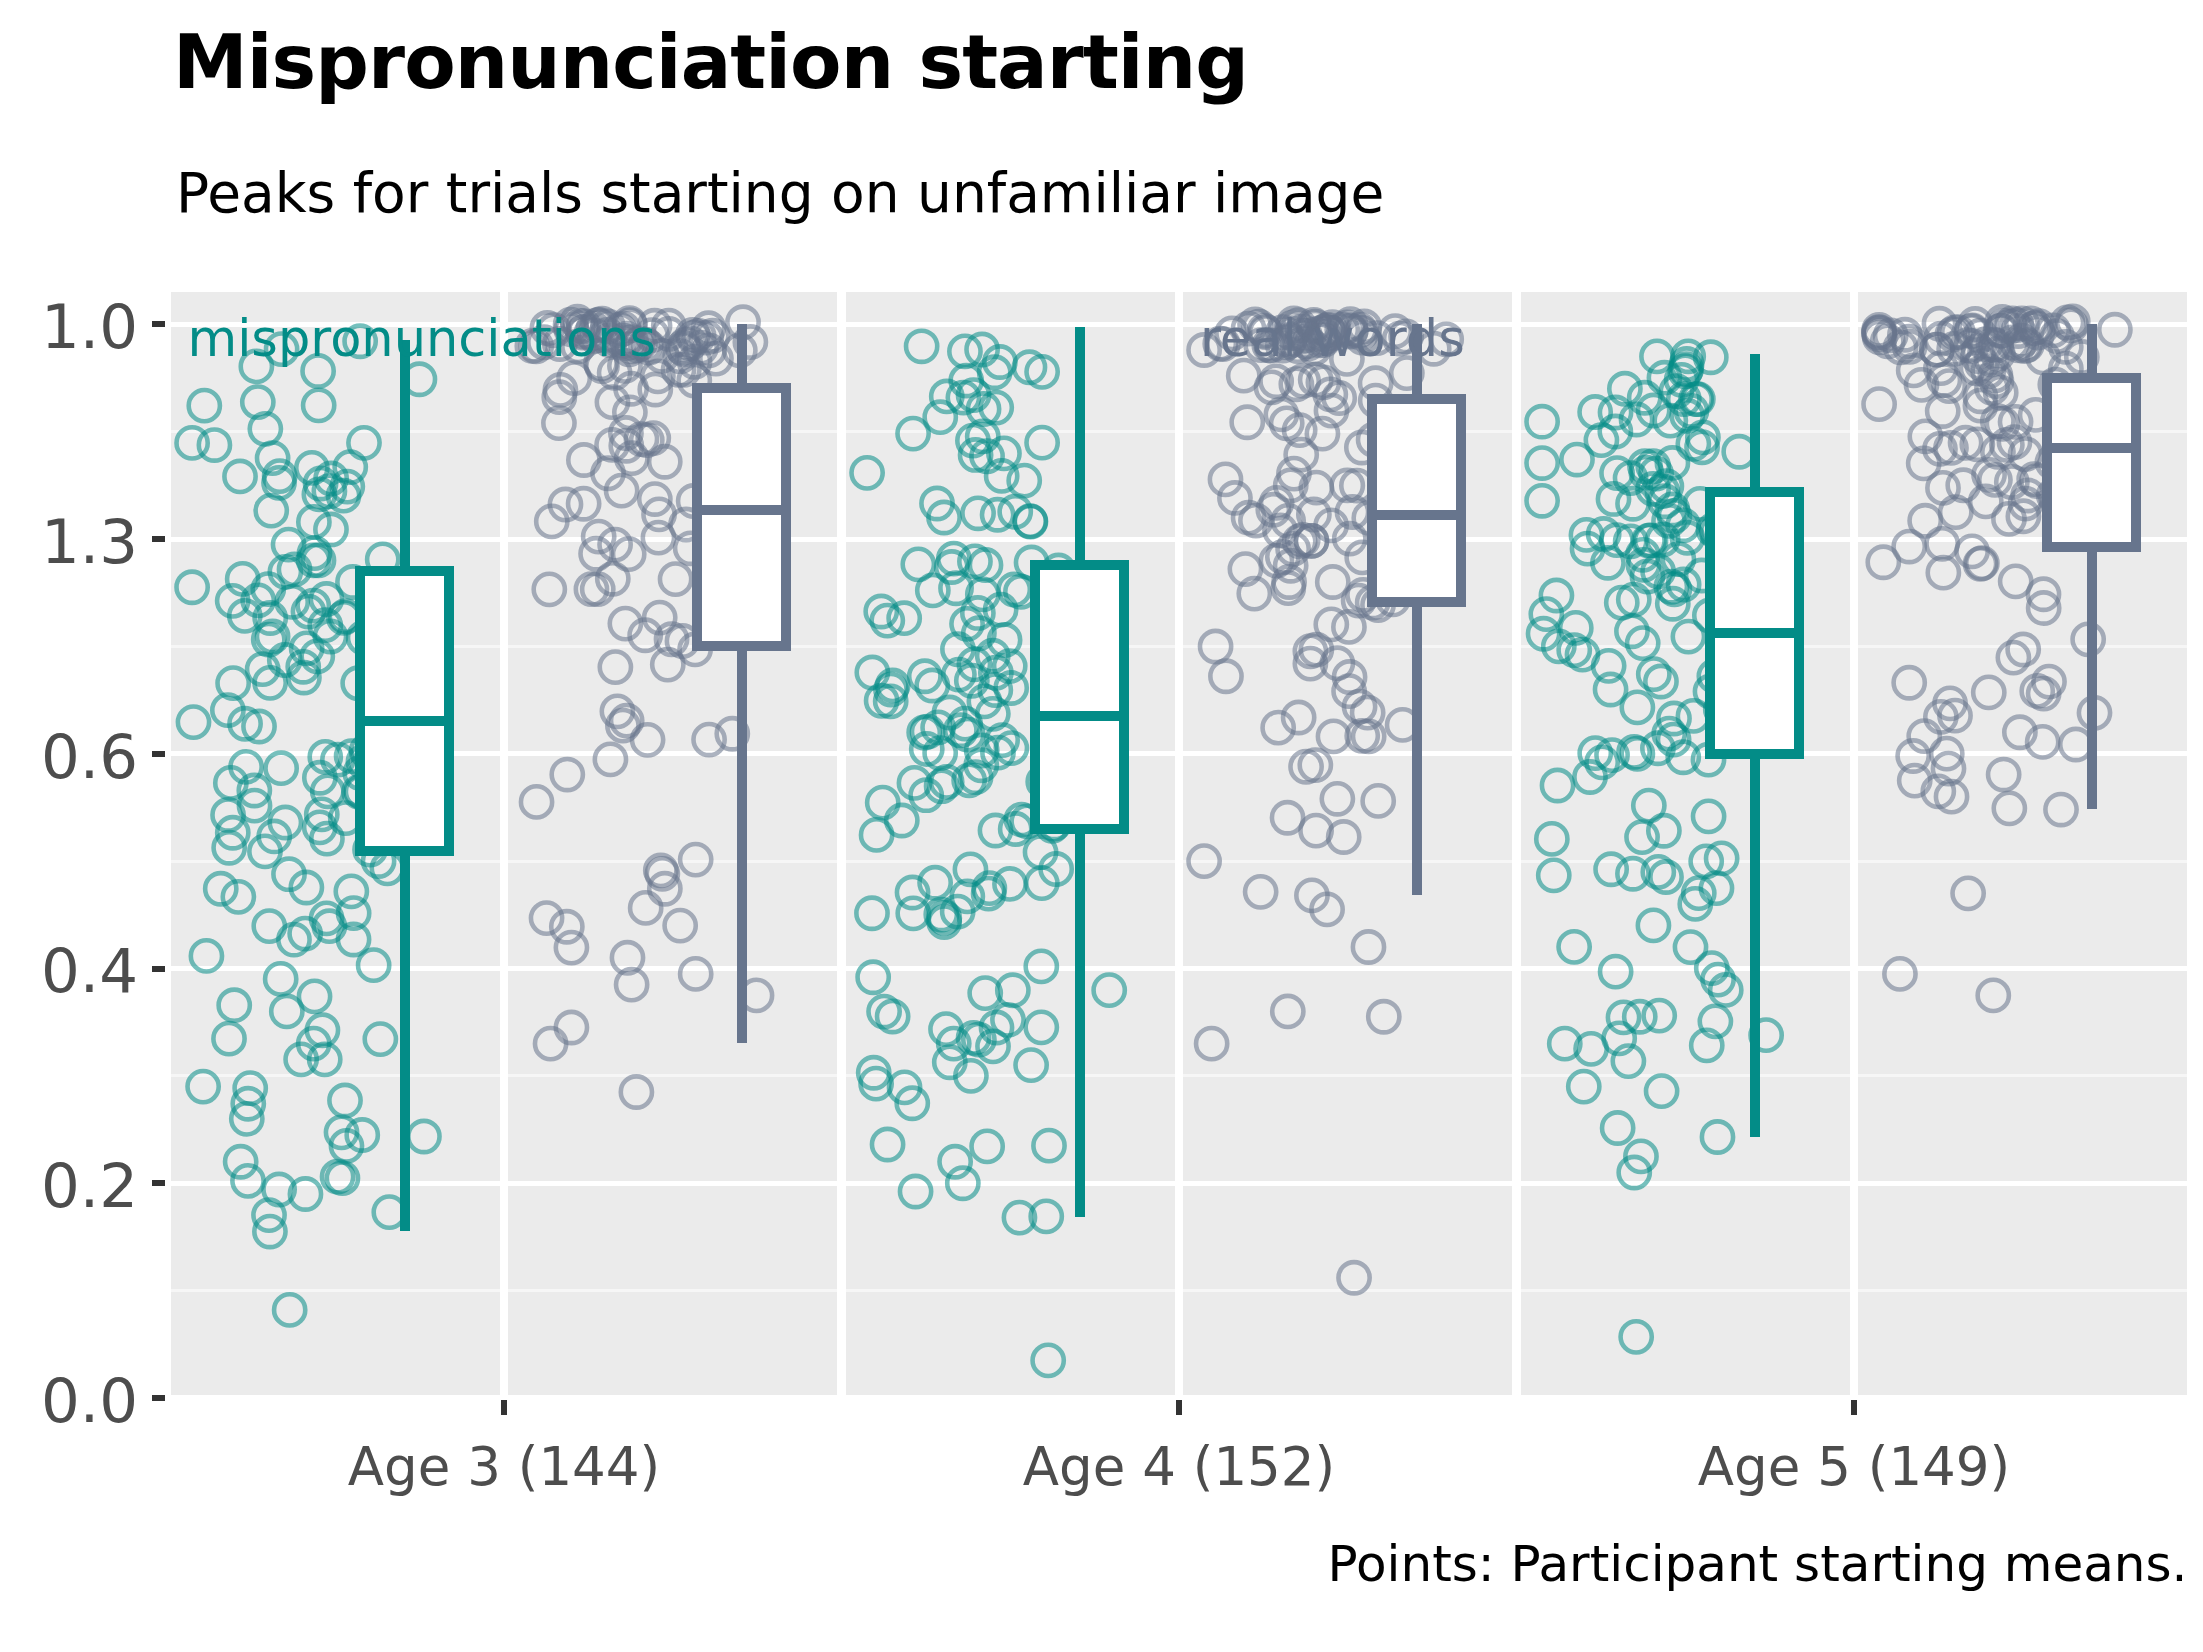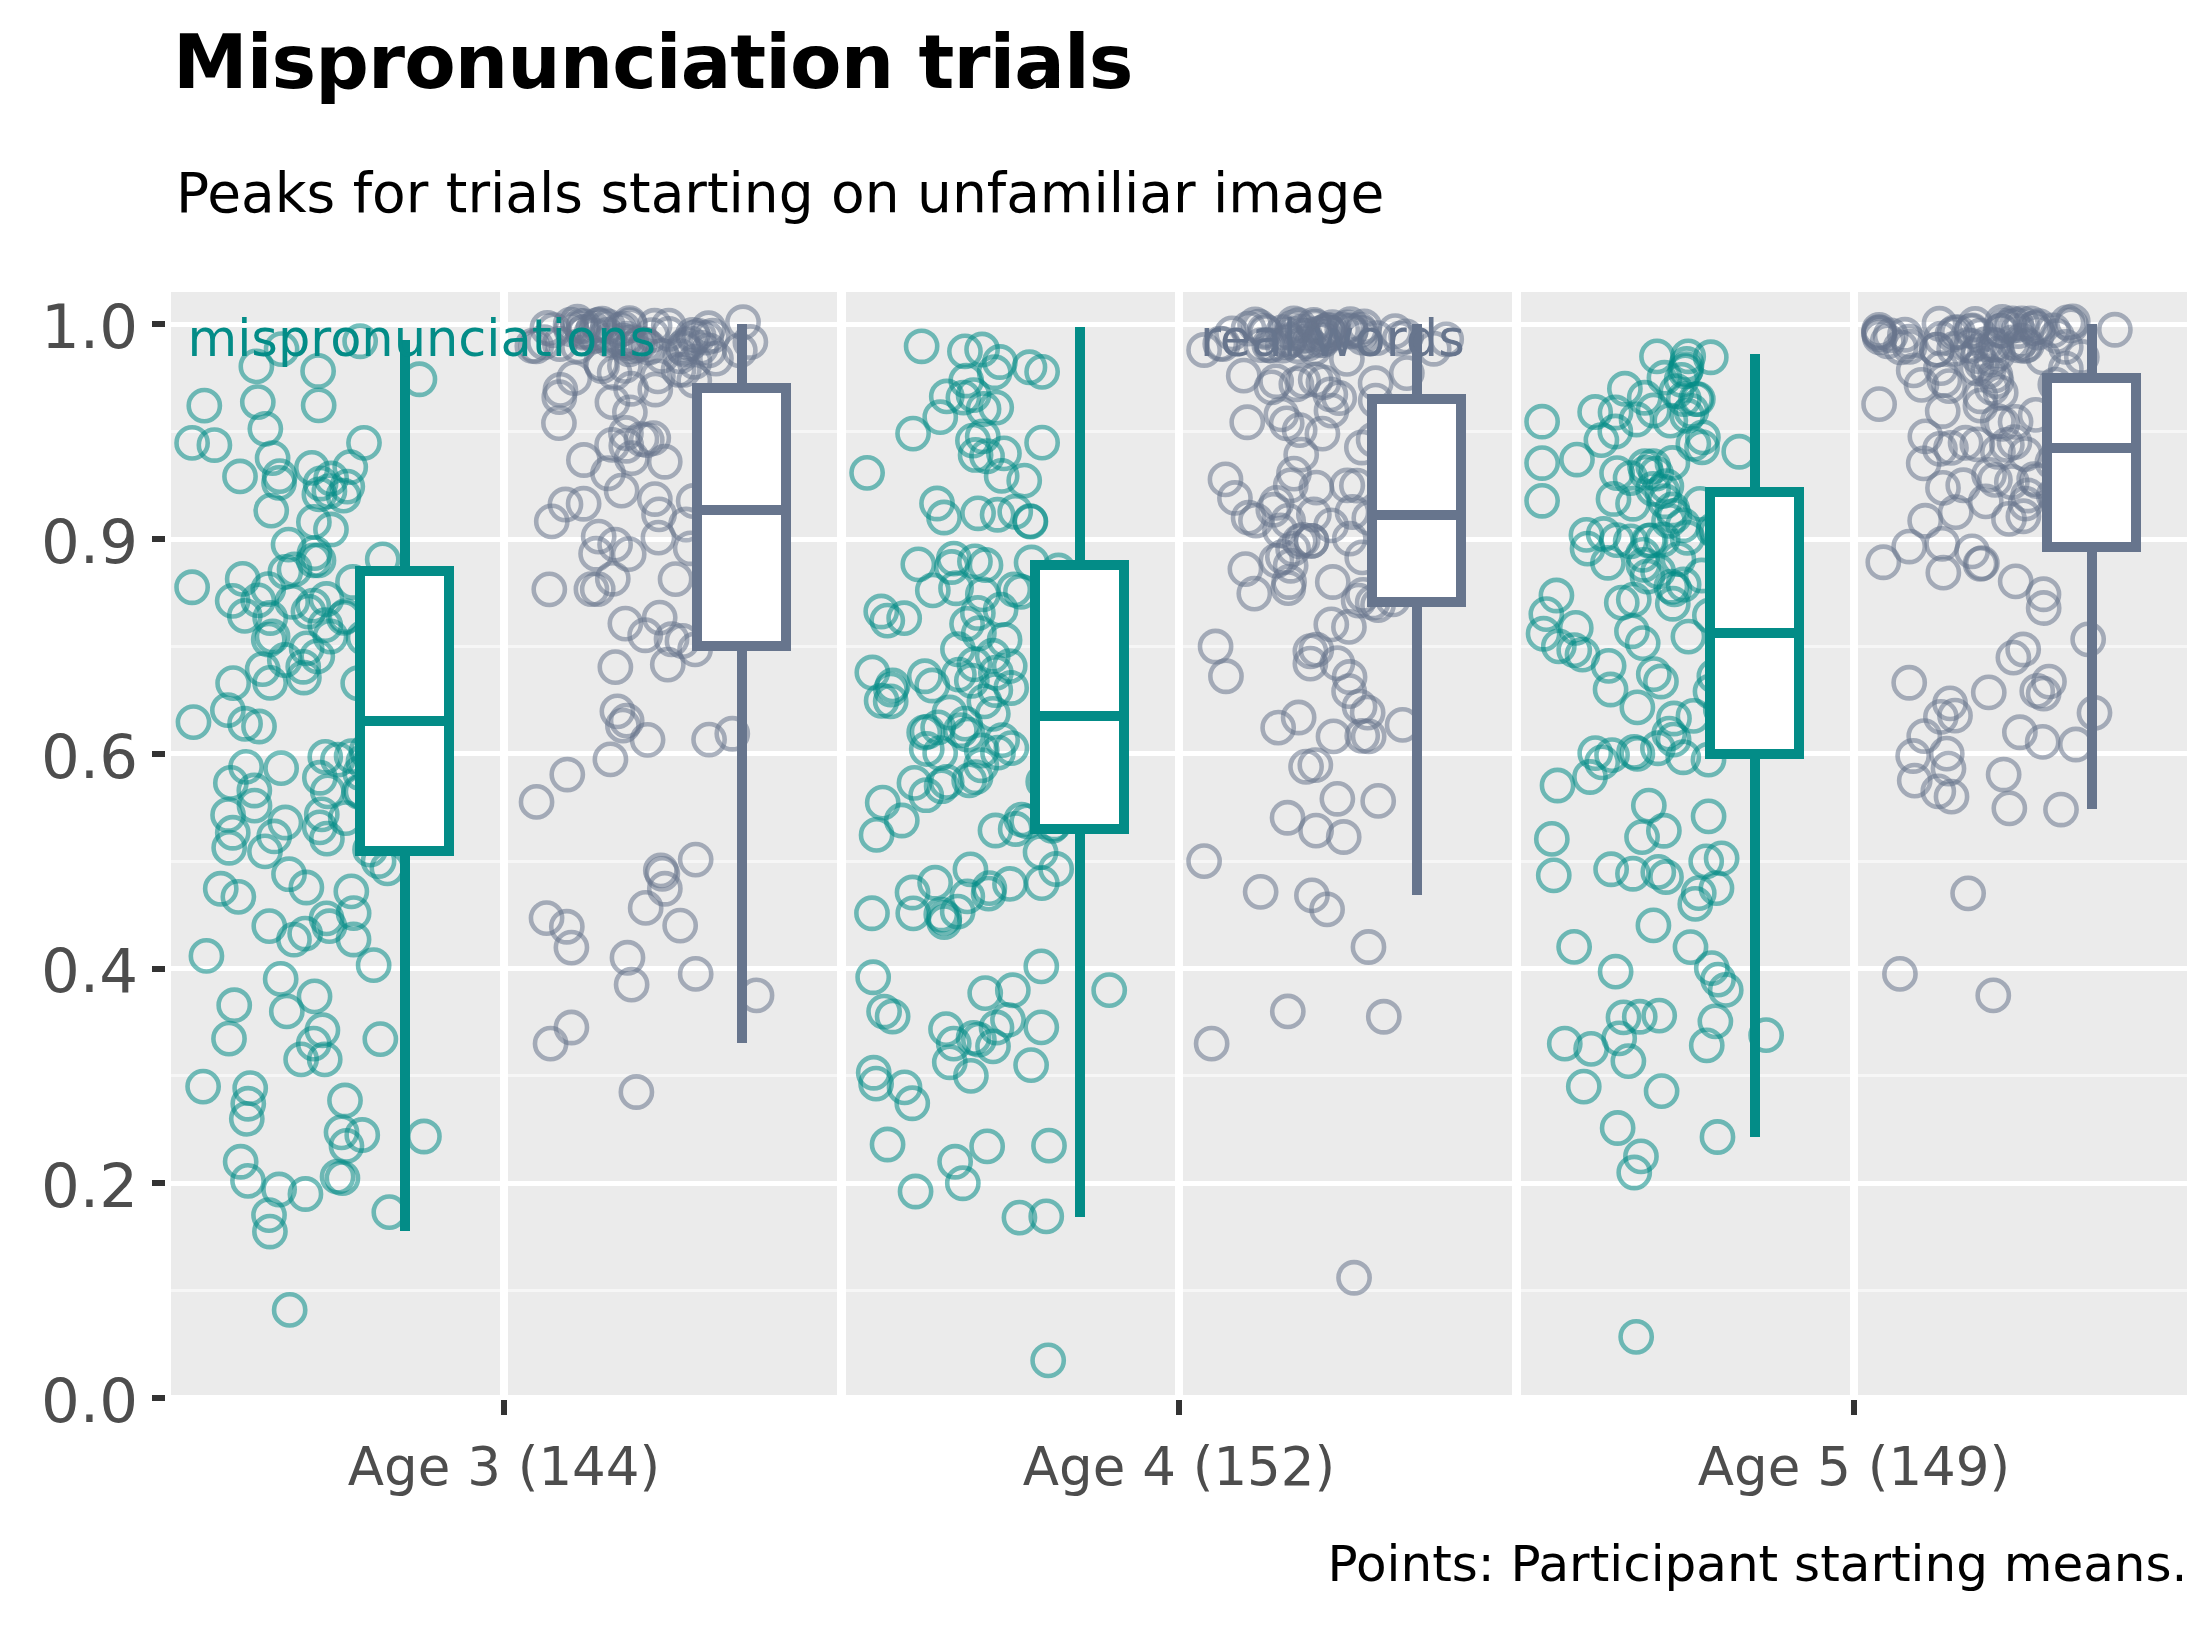--- a/index.html
+++ b/index.html
@@ -150,21 +150,21 @@
     height: 100%;
     z-index: 1;
     overflow: visible;
   }
 </style>
 </head>
 <body>
 
 <div id="root">
 
-  <div id="title">Mispronunciation trials</div>
+  <div id="title">Mispronunciation starting</div>
   <div id="subtitle">Peaks for trials starting on unfamiliar image</div>
 
   <div id="yaxis"></div>
   <div id="xaxis"></div>
 
   <div id="plot">
       <div class="panel" style="left: 0px; width: 329px;">
         <div class="gridline-minor" style="top: 997px;"></div>
         <div class="gridline-minor" style="top: 782px;"></div>
         <div class="gridline-minor" style="top: 568px;"></div>
@@ -1169,21 +1169,21 @@
   <div id="caption">Points: Participant starting means.</div>
 
 <div class="ytick-label" style="width: 138px; left: 0px; top: 1365px;">0.0</div>
     <div class="ytick-mark" style="left: 152px; top: 1395px;"></div>
     <div class="ytick-label" style="width: 138px; left: 0px; top: 1150px;">0.2</div>
     <div class="ytick-mark" style="left: 152px; top: 1180px;"></div>
     <div class="ytick-label" style="width: 138px; left: 0px; top: 935px;">0.4</div>
     <div class="ytick-mark" style="left: 152px; top: 966px;"></div>
     <div class="ytick-label" style="width: 138px; left: 0px; top: 721px;">0.6</div>
     <div class="ytick-mark" style="left: 152px; top: 751px;"></div>
-    <div class="ytick-label" style="width: 138px; left: 0px; top: 506px;">0.9</div>
+    <div class="ytick-label" style="width: 138px; left: 0px; top: 506px;">1.3</div>
     <div class="ytick-mark" style="left: 152px; top: 536px;"></div>
     <div class="ytick-label" style="width: 138px; left: 0px; top: 291px;">1.0</div>
     <div class="ytick-mark" style="left: 152px; top: 321px;"></div>
     <div class="xtick-mark" style="left: 501px; top: 1400px;"></div>
     <div class="xtick-label" style="left: 504px; top: 1436px;">Age 3 (144)</div>
     <div class="xtick-mark" style="left: 1176px; top: 1400px;"></div>
     <div class="xtick-label" style="left: 1179px; top: 1436px;">Age 4 (152)</div>
     <div class="xtick-mark" style="left: 1851px; top: 1400px;"></div>
     <div class="xtick-label" style="left: 1854px; top: 1436px;">Age 5 (149)</div>
   </div>

